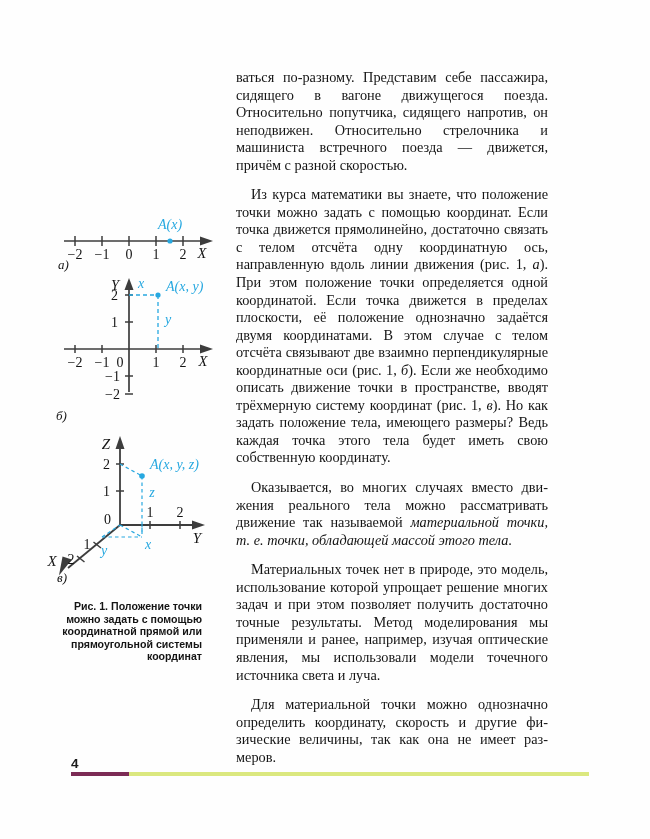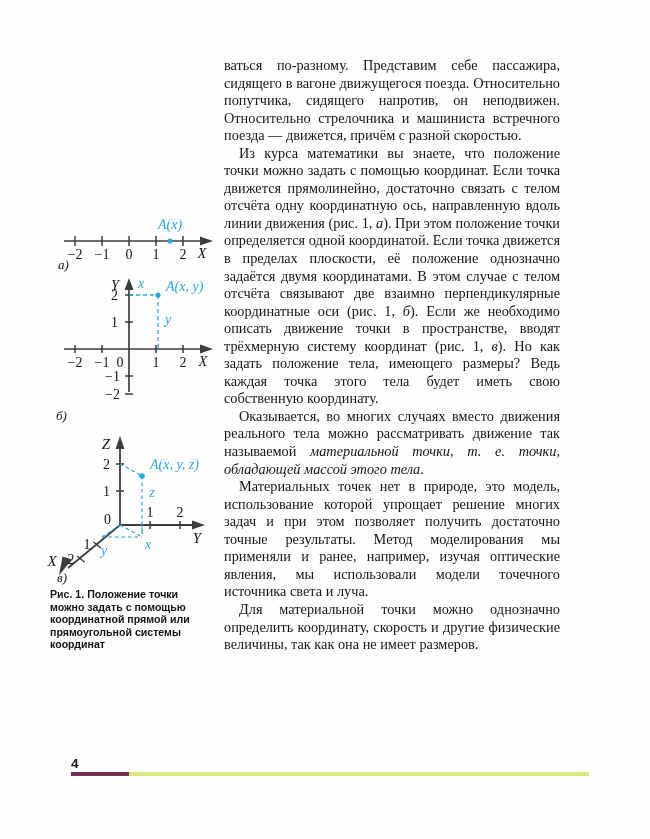--- a/index.html
+++ b/index.html
@@ -28,21 +28,21 @@
     left: 224px;
     top: 57px;
     width: 336px;
     text-align: justify;
     font-size: 14.3px;
     line-height: 17.55px;
     color: #141414;
     letter-spacing: 0px;
   }
   .text-column p {
-    margin: 0;
+    margin: 12px;
     text-indent: 15px;
     text-align: justify;
     text-justify: inter-word;
     hyphens: manual;
   }
   .text-column p.noindent {
     text-indent: 0;
   }
   .text-column i,
   .text-column em {
@@ -61,28 +61,28 @@
   }
 
   svg text {
     font-family: "Liberation Serif", "DejaVu Serif", serif;
   }
 
   
   .caption {
     position: absolute;
     left: 50px;
-    top: 588px;
+    top: 600px;
     width: 152px;
     font-family: "Liberation Sans", "DejaVu Sans", sans-serif;
     font-size: 10.6px;
     line-height: 12.6px;
     color: #141414;
     font-weight: 700;
-    text-align: left;
+    text-align: right;
   }
   .caption .cap-body {
     font-weight: 600;
   }
 
   
   .page-number {
     position: absolute;
     left: 71px;
     top: 756px;

